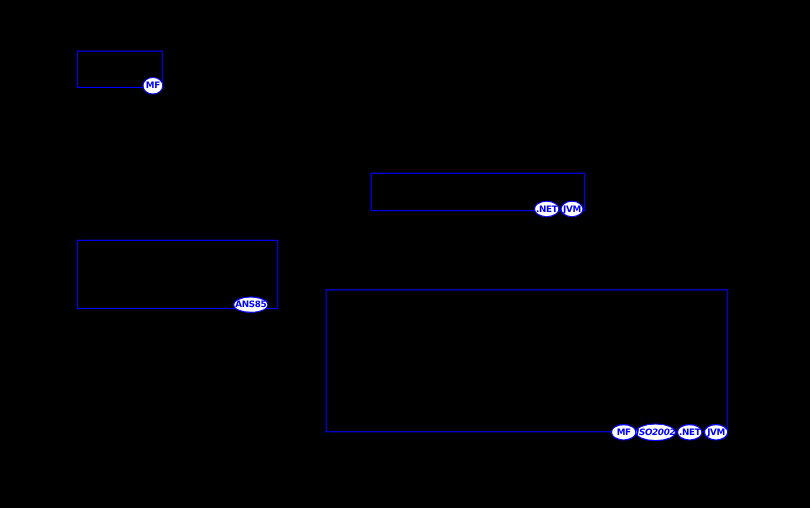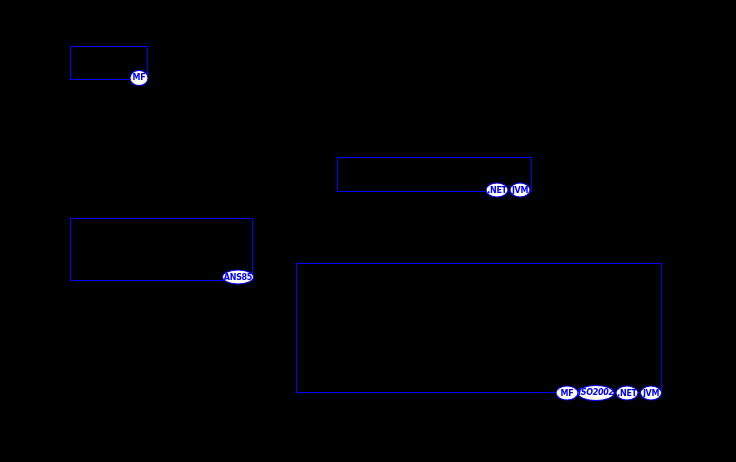--- a/index.html
+++ b/index.html
@@ -45,21 +45,21 @@
 <div class="stage">
 
   <div class="box" style="left:70px; top:46px; width:78px; height:34px;"></div>
   <span class="badge" style="left:139px; top:78px; width:19px; height:16px;">MF</span>
 
   <div class="box" style="left:337px; top:157px; width:195px; height:35px;"></div>
   <span class="badge" style="left:497px; top:190px; width:23px; height:15px;">.NET</span>
   <span class="badge" style="left:520px; top:190px; width:21px; height:15px;">JVM</span>
 
   <div class="box" style="left:70px; top:218px; width:183px; height:63px;"></div>
-  <span class="badge" style="left:238px; top:277px; width:32px; height:15px;">ANS85</span>
+  <span class="badge" style="left:228px; top:277px; width:32px; height:15px;">ANS85</span>
 
   <div class="box" style="left:296px; top:263px; width:366px; height:130px;"></div>
   <span class="badge" style="left:567px; top:393px; width:23px; height:15px;">MF</span>
   <span class="badge" style="left:596px; top:393px; width:37px; height:16px;font-style:italic;">ISO2002</span>
   <span class="badge" style="left:627px; top:393px; width:23px; height:15px;">.NET</span>
   <span class="badge" style="left:651px; top:393px; width:22px; height:15px;">JVM</span>
 
 </div>
 
 </body></html>

